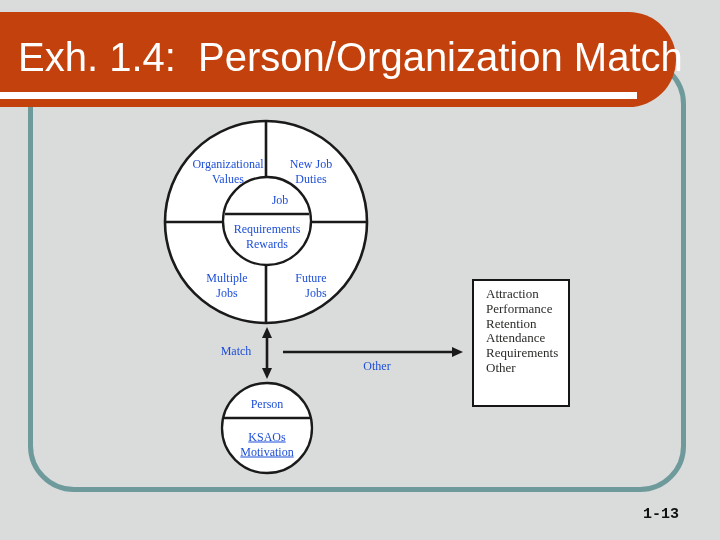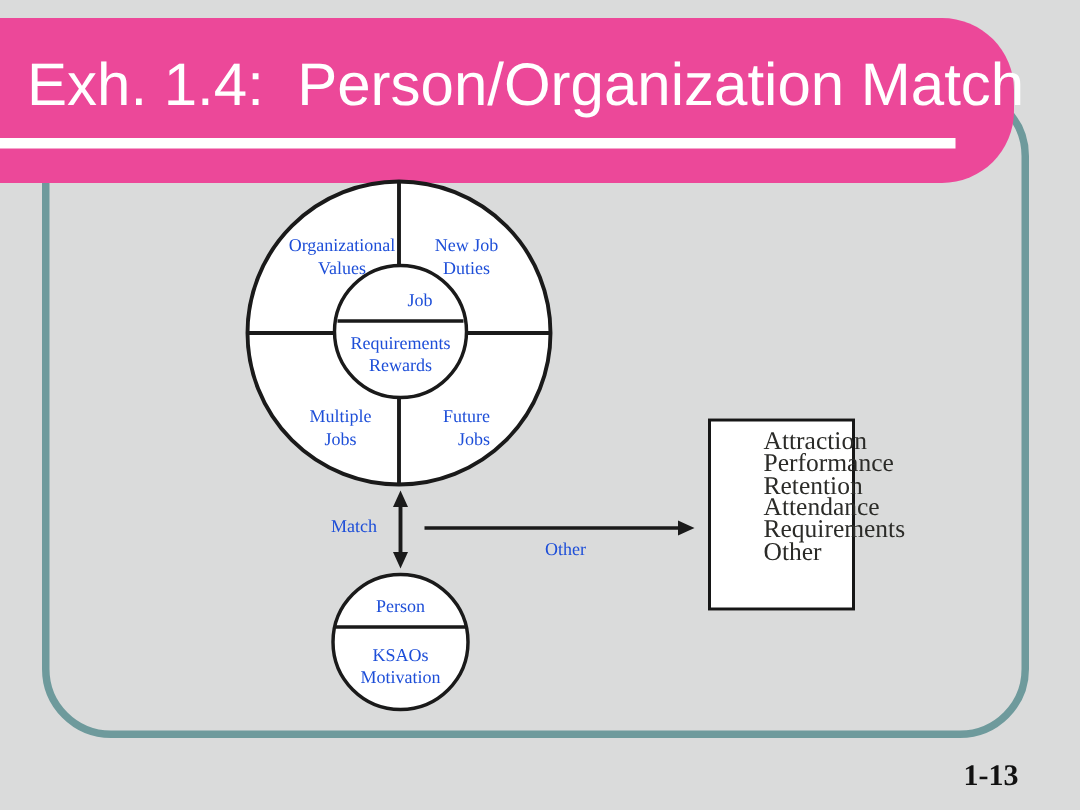--- a/index.html
+++ b/index.html
@@ -17,22 +17,22 @@
     width:648px;height:424px;
     border:5px solid #6e9a9c;
     border-radius:46px;
     background:transparent;
     z-index:1;
   }
   
   .title-bar{
     position:absolute;
     left:0;top:12px;
-    width:676px;height:110px;
-    background:#ec4899;
+    width:676px;height:95px;
+    background:#c2410c;
     border-radius:0 48px 48px 0;
     z-index:2;
   }
   .title-text{
     position:absolute;
     left:18px;top:22px;
     font-family:"Liberation Sans","DejaVu Sans",sans-serif;
     font-size:40px;
     line-height:46px;
     color:#ffffff;
@@ -71,31 +71,30 @@
   }
   .hr-box-header{
     height:26px;
     border-bottom:2px solid #161616;
     display:flex;align-items:center;justify-content:center;
     font-size:11.5px;
     color:#2b2b28;
   }
   .hr-box-list{
     padding:6px 0 0 12px;
-    font-size:17px;
+    font-size:13px;
     line-height:14.8px;
     color:#2b2b28;
-    margin-left:23px;
   }
   .page-number{
     position:absolute;
     right:41px;top:506px;
-    font-family:Liberation Serif, serif;
+    font-family:Liberation Mono, monospace;
     font-weight:bold;
-    font-size:20px;
+    font-size:15px;
     color:#111111;
     z-index:4;
   }
 </style>
 </head>
 <body>
 
 <div class="slide">
 
   <div class="frame"></div>
@@ -147,21 +146,21 @@
   </div>
   <div class="label" style="left:311px;top:285px;text-align:right;">
     <div>Future</div>
     <div>Jobs</div>
   </div>
 
   <div class="label" style="left:236px;top:351px;">Match</div>
   <div class="label" style="left:377px;top:366px;">Other</div>
 
   <div class="label" style="left:267px;top:404px;">Person</div>
-  <div class="label" style="left:267px;top:444px;">
+  <div class="label" style="left:267px;top:444px;text-decoration:underline;">
     <div>KSAOs</div>
     <div>Motivation</div>
   </div>
 
   <div class="hr-box">
     <div class="hr-box-list">
       <div>Attraction</div>
       <div>Performance</div>
       <div>Retention</div>
       <div>Attendance</div>

